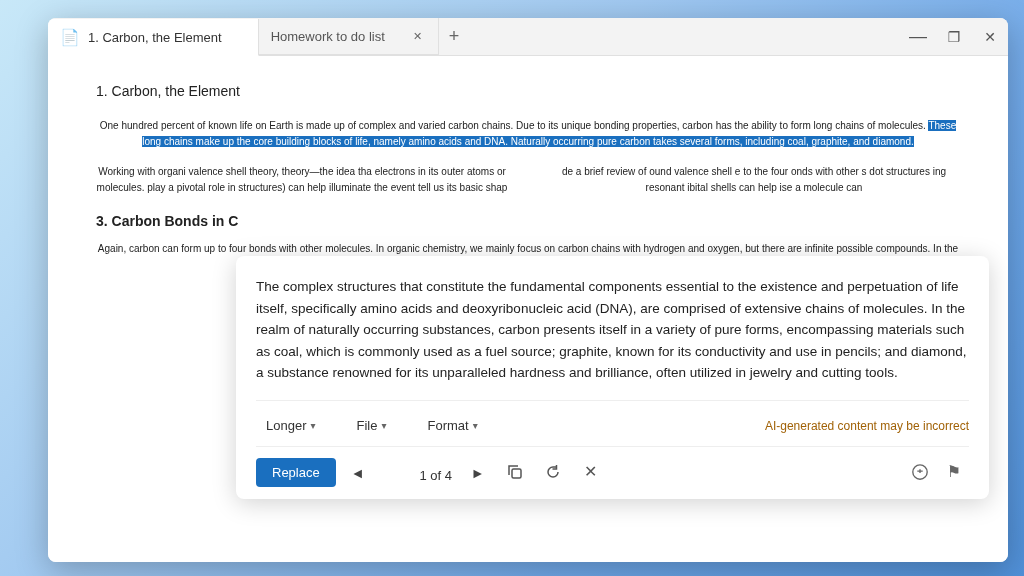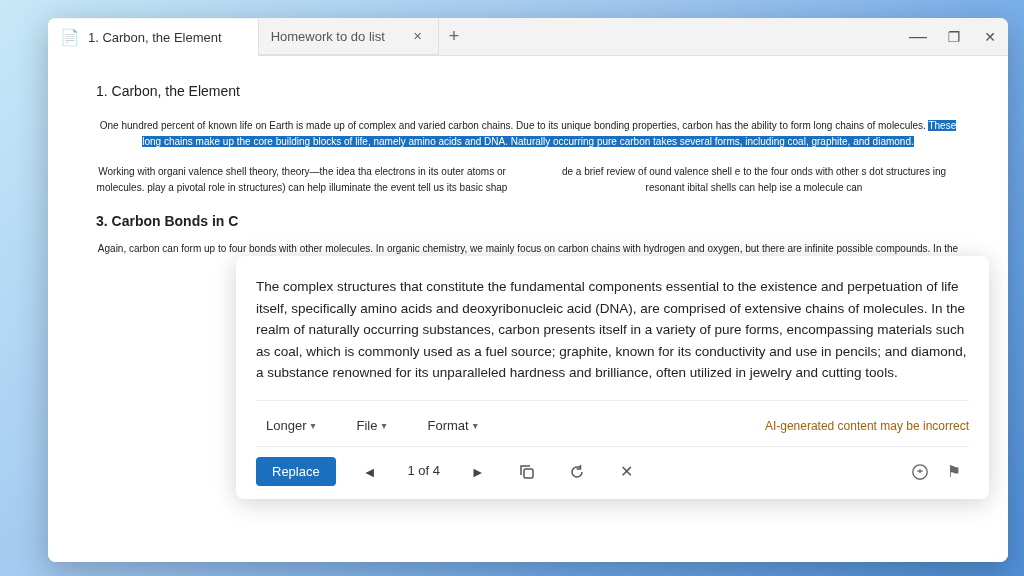--- a/index.html
+++ b/index.html
@@ -202,22 +202,22 @@
       color: #666;
     }
     .ai-disclaimer {
       margin-left: auto;
       font-size: 12px;
       color: #a16207;
     }
     
     .replace-bar {
       display: flex;
-      align-items: center;
-      gap: 20px;
+      align-items: flex-end;
+      gap: 8px;
       border-top: 1px solid #eee;
       padding-top: 10px;
       margin-top: 4px;
     }
     .replace-btn {
       background: #1a6fbf;
       color: #fff;
       border: none;
       border-radius: 4px;
       padding: 7px 16px;
@@ -236,20 +236,21 @@
       border-radius: 4px;
       display: flex;
       align-items: center;
       justify-content: center;
     }
     .nav-count {
       font-size: 13px;
       color: #333;
       min-width: 40px;
       text-align: center;
+      margin-left: 36px;
     }
     .action-btn {
       width: 30px;
       height: 30px;
       border: none;
       background: none;
       cursor: pointer;
       font-size: 16px;
       color: #555;
       border-radius: 4px;

